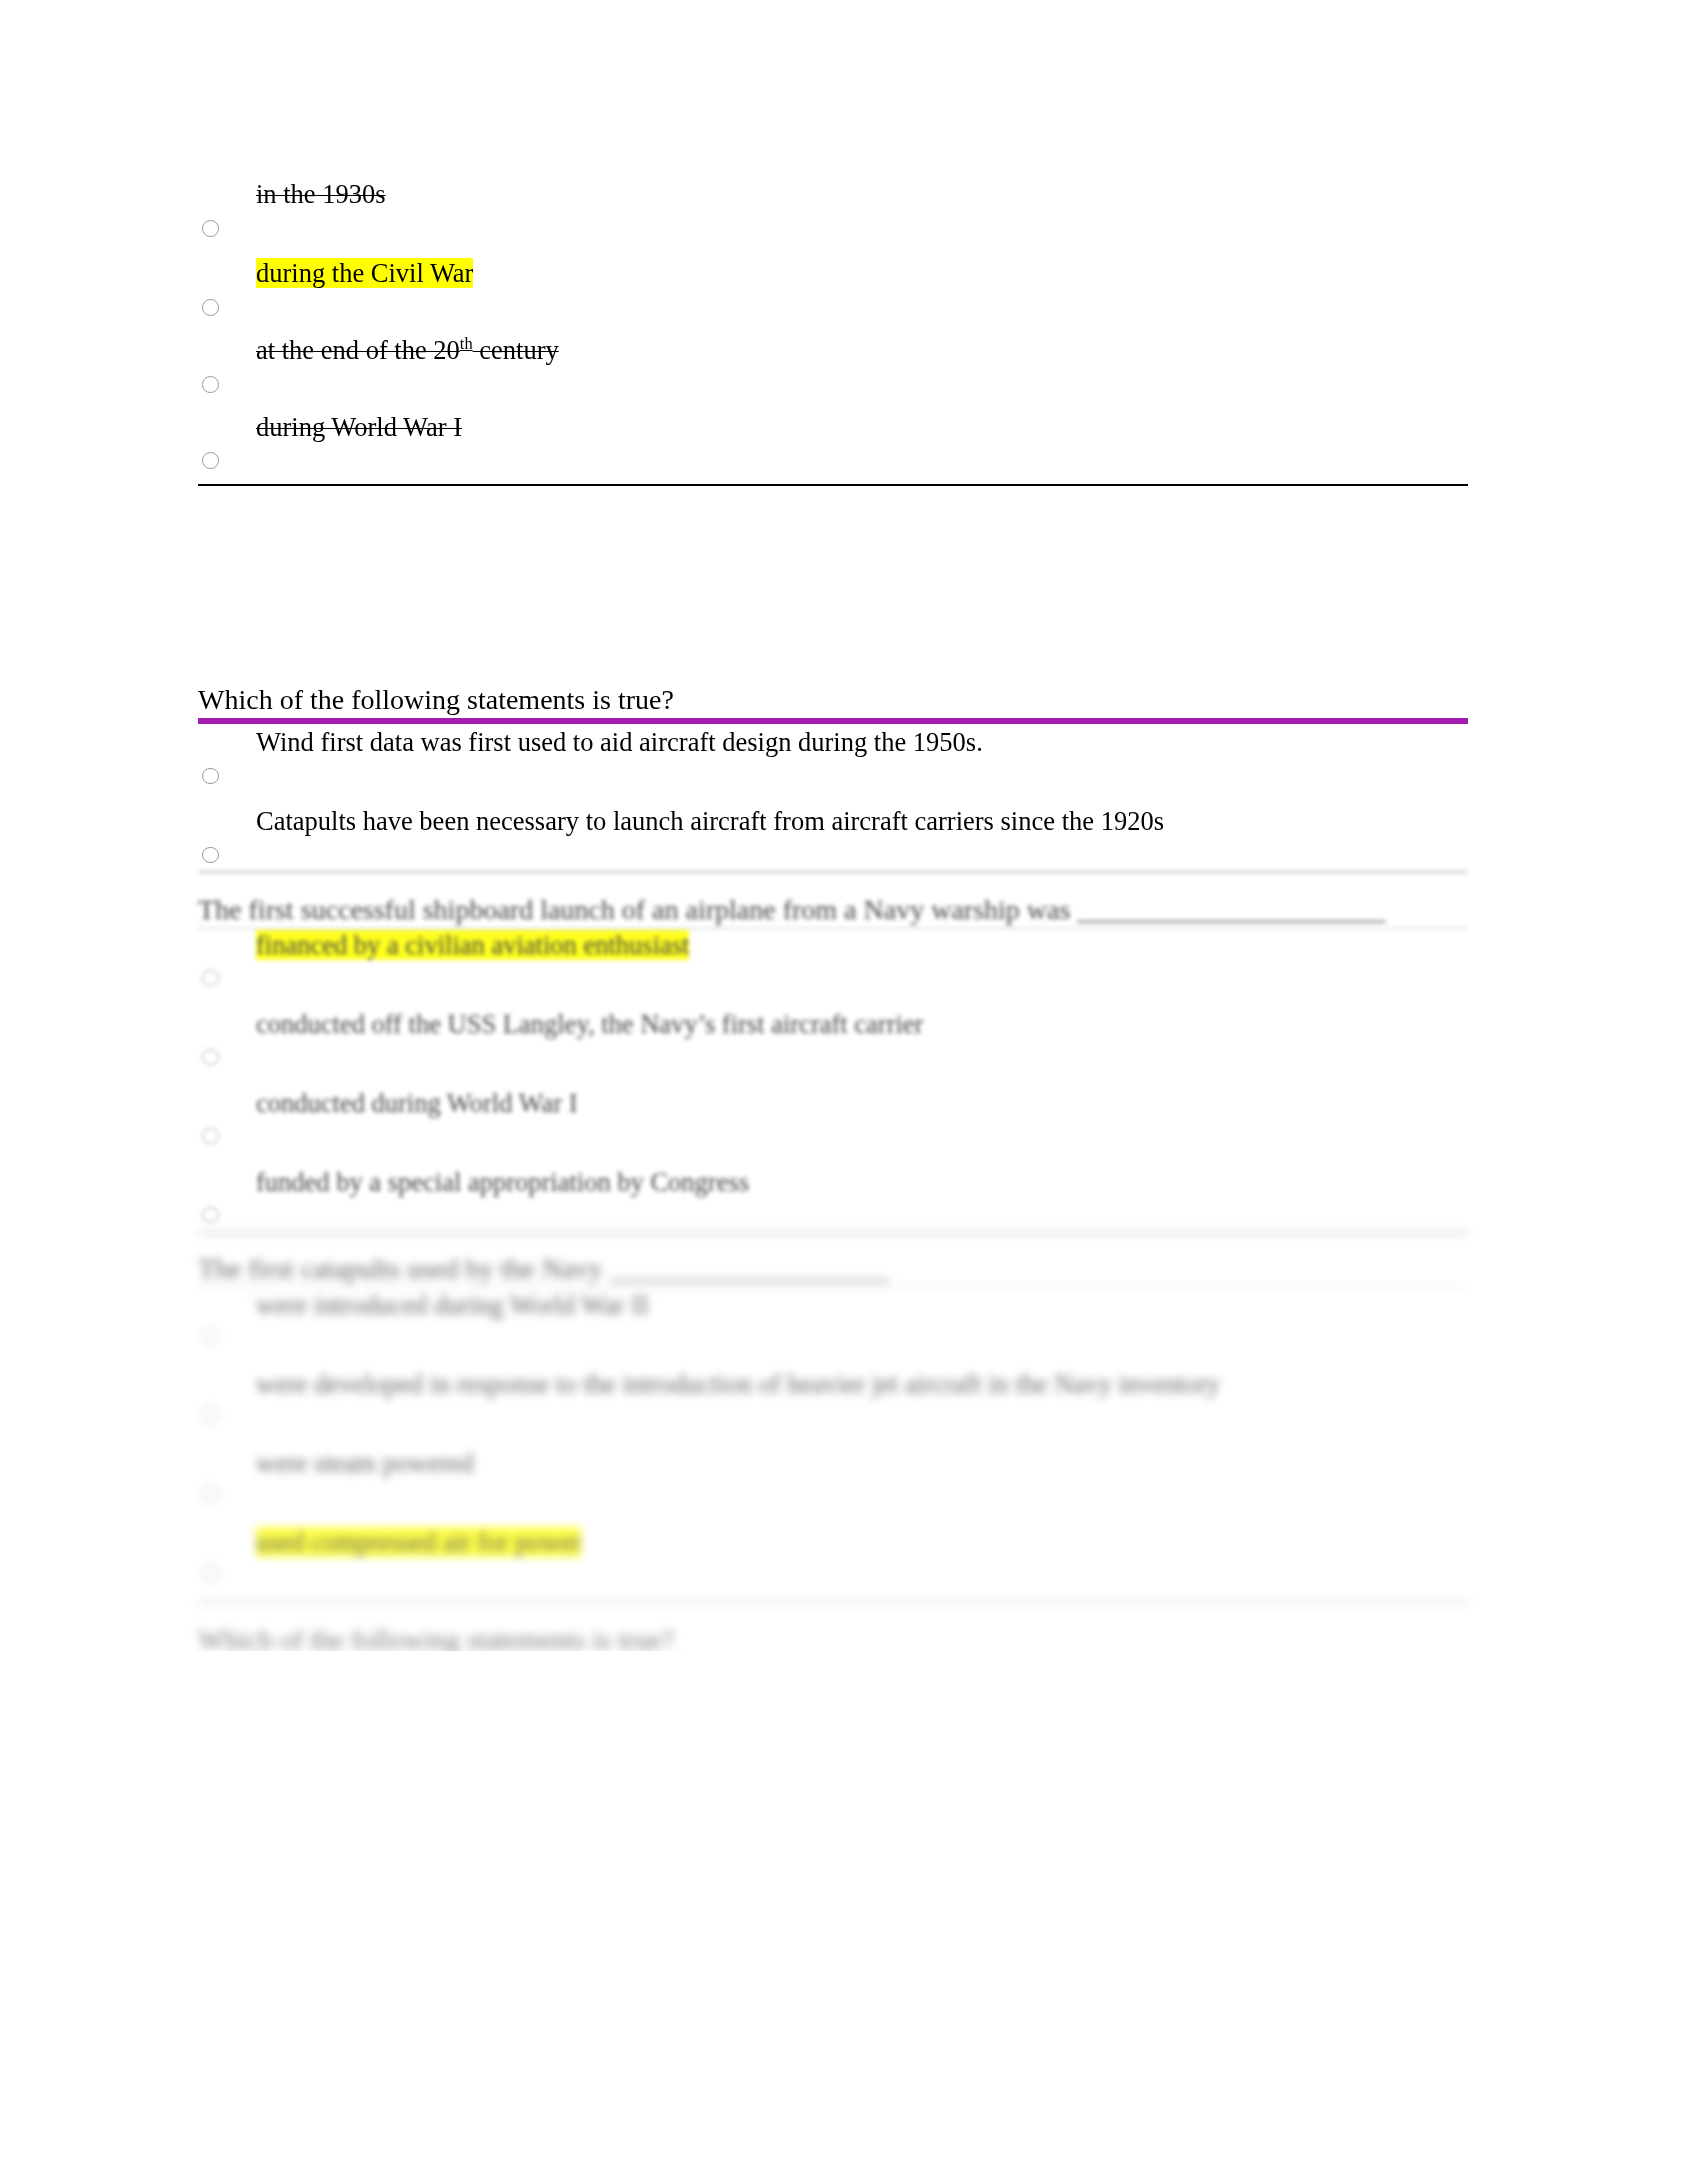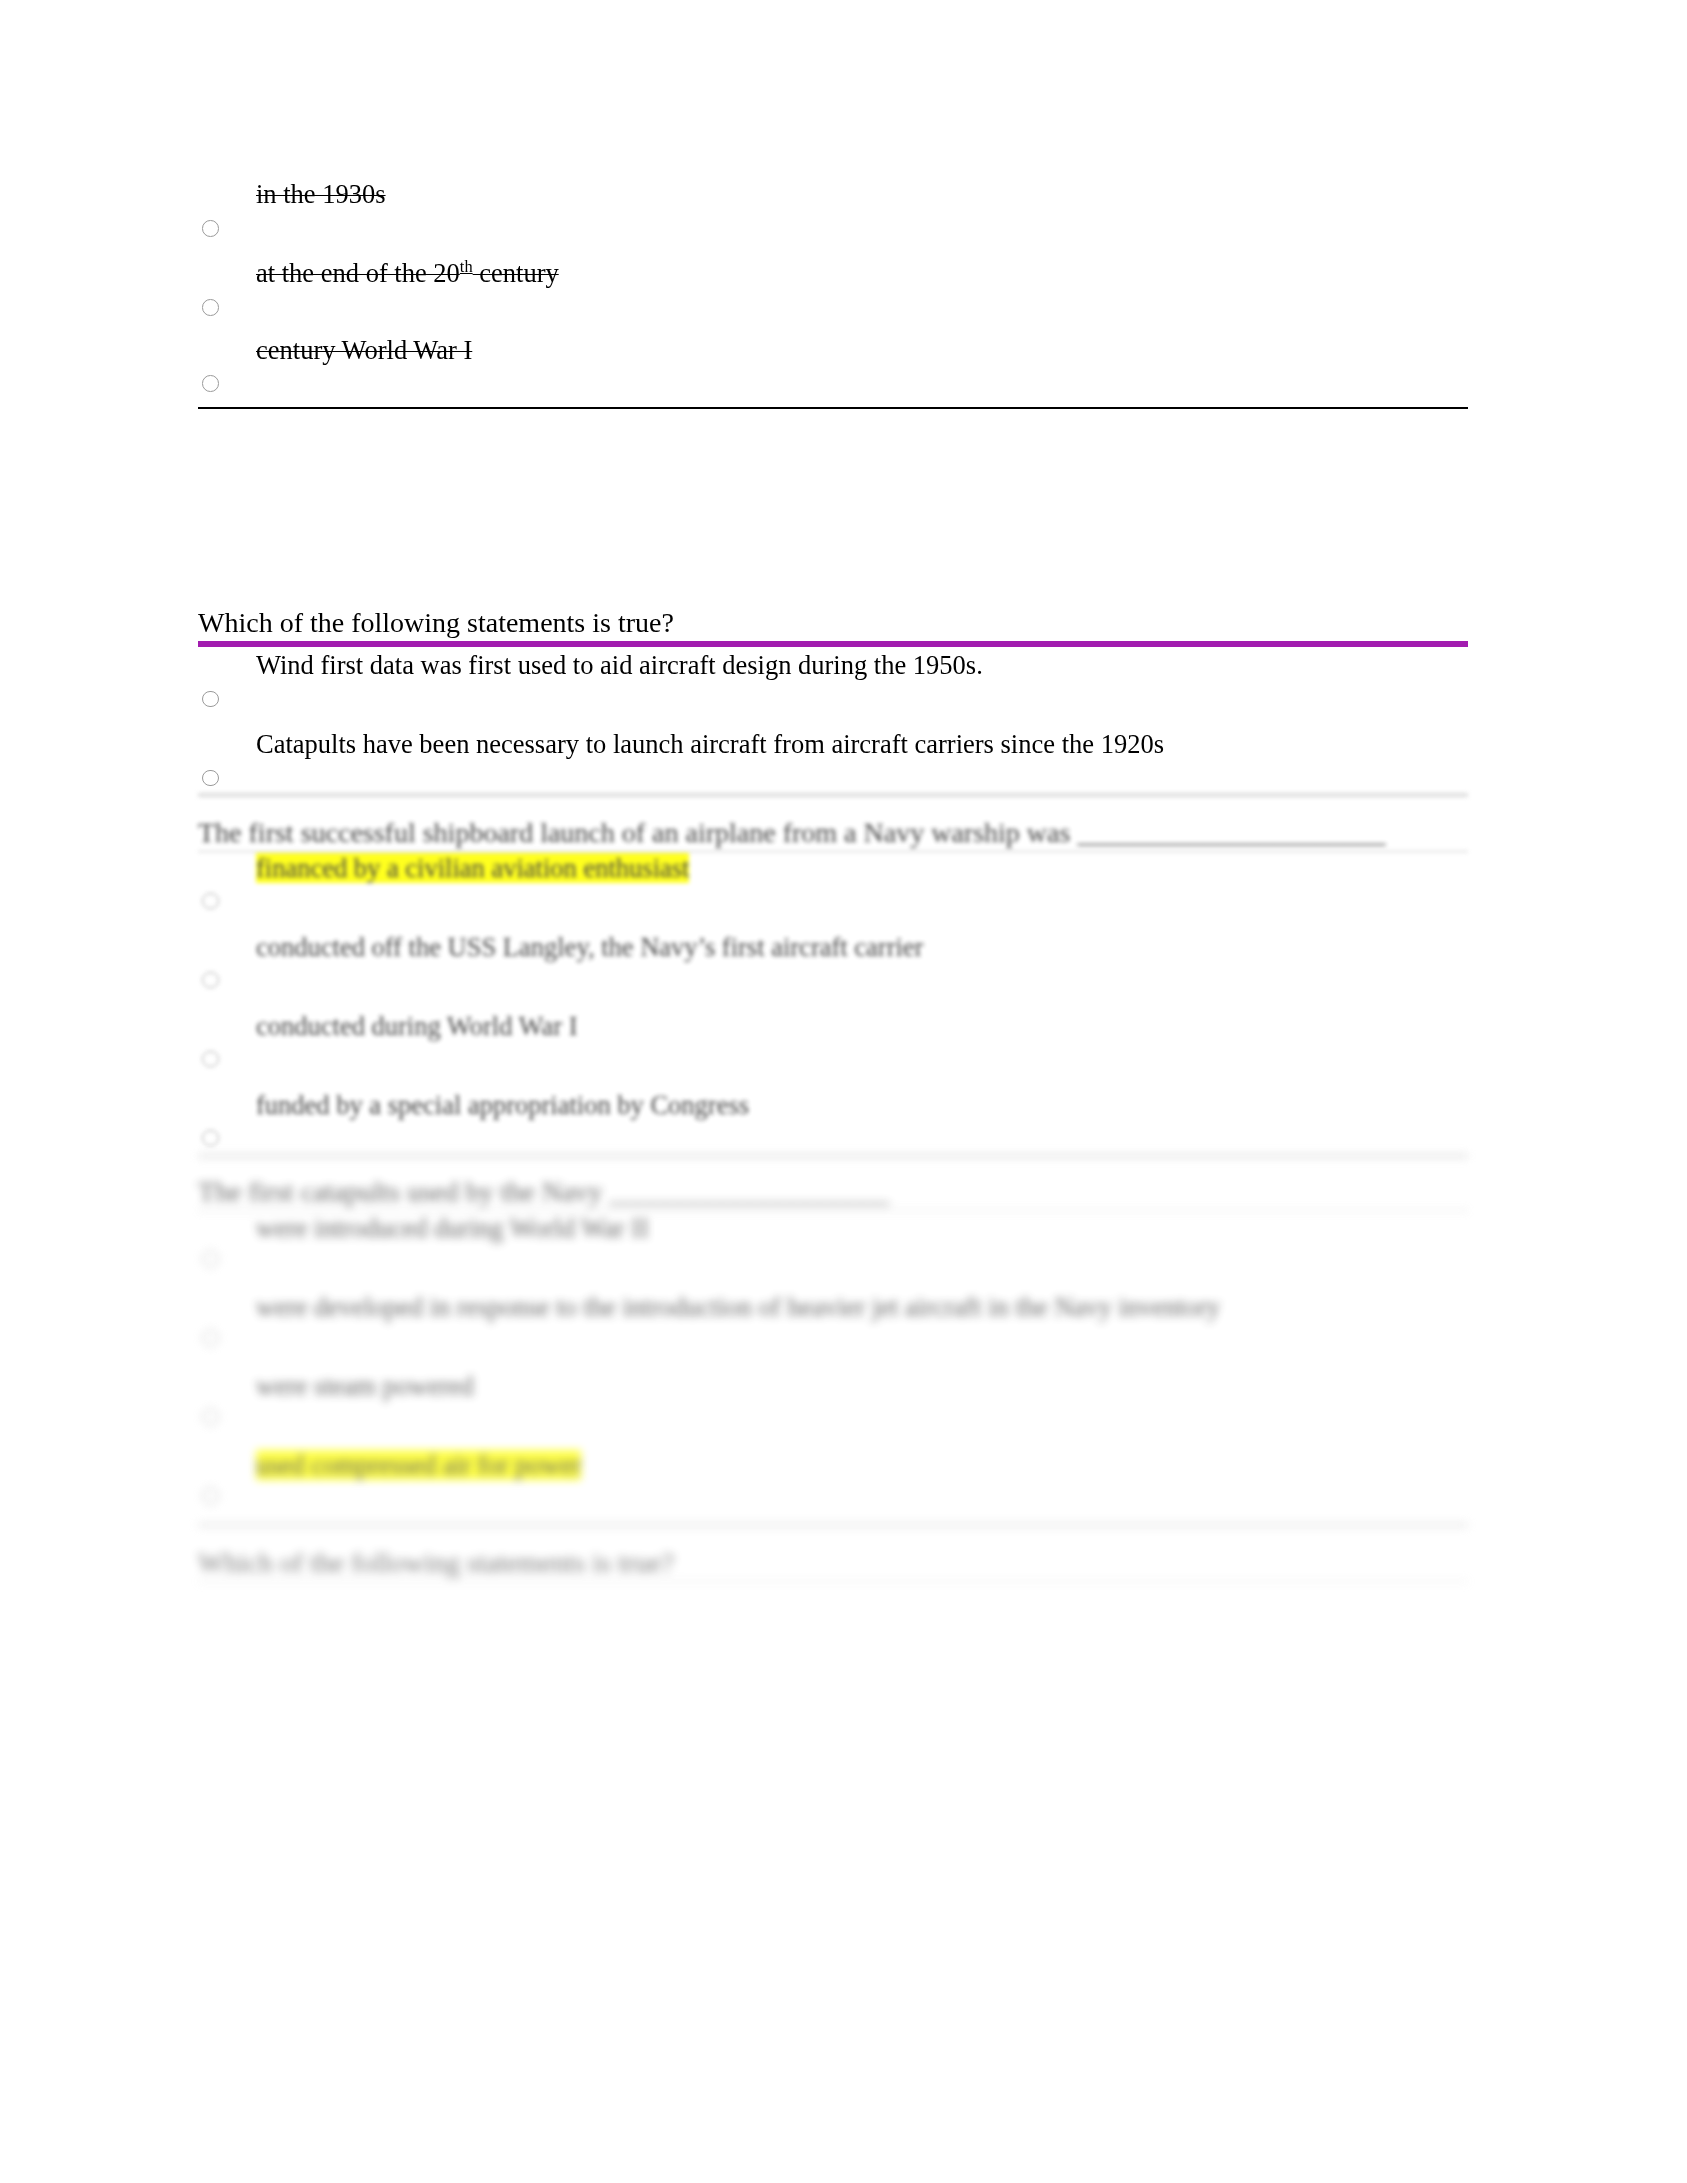--- a/index.html
+++ b/index.html
@@ -118,29 +118,33 @@
   <div class="content">
 
     <div class="qblock" style="padding-top:179px;">
       <div class="options">
 
         <div class="option" style="min-height:79px;">
           <span class="radio" style="top:41px;"></span>
           <span class="opt-text struck">in the 1930s</span>
         </div>
 
-
         <div class="option" style="min-height:77px;">
           <span class="radio" style="top:41px;"></span>
+          <span class="opt-text hl">during the Civil War</span>
+        </div>
+
+        <div class="option" style="min-height:77px;">
+          <span class="radio" style="top:41px;"></span>
           <span class="opt-text struck"><span>at the end of the 20</span><sup>th</sup><span> century</span></span>
         </div>
 
         <div class="option" style="min-height:56px;">
           <span class="radio" style="top:40px;"></span>
-          <span class="opt-text struck">century World War I</span>
+          <span class="opt-text struck">during World War I</span>
         </div>
 
       </div>
       <hr class="rule-dark" style="margin-top:16px;">
     </div>
 
     <div class="spacer-lg"></div>
 
     <div class="qblock">
       <div class="q-stem">Which of the following statements is true?</div>

